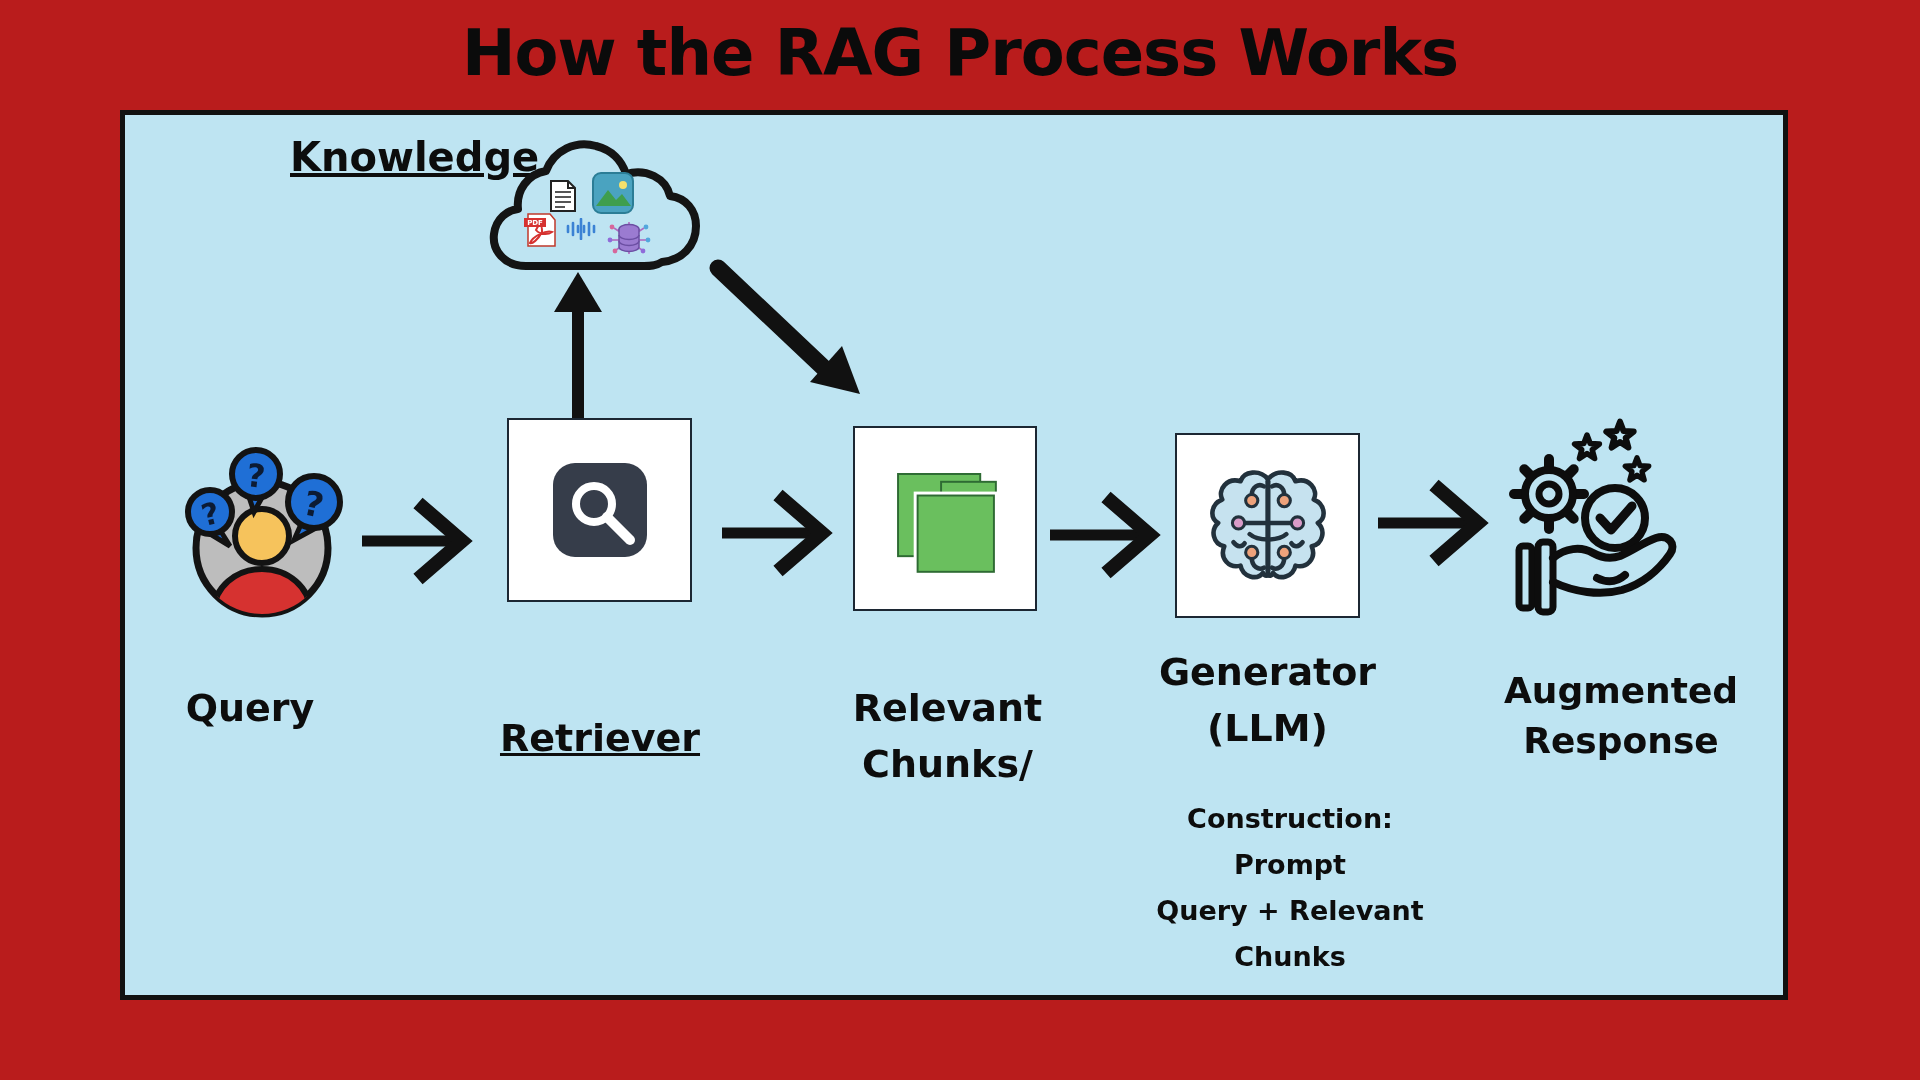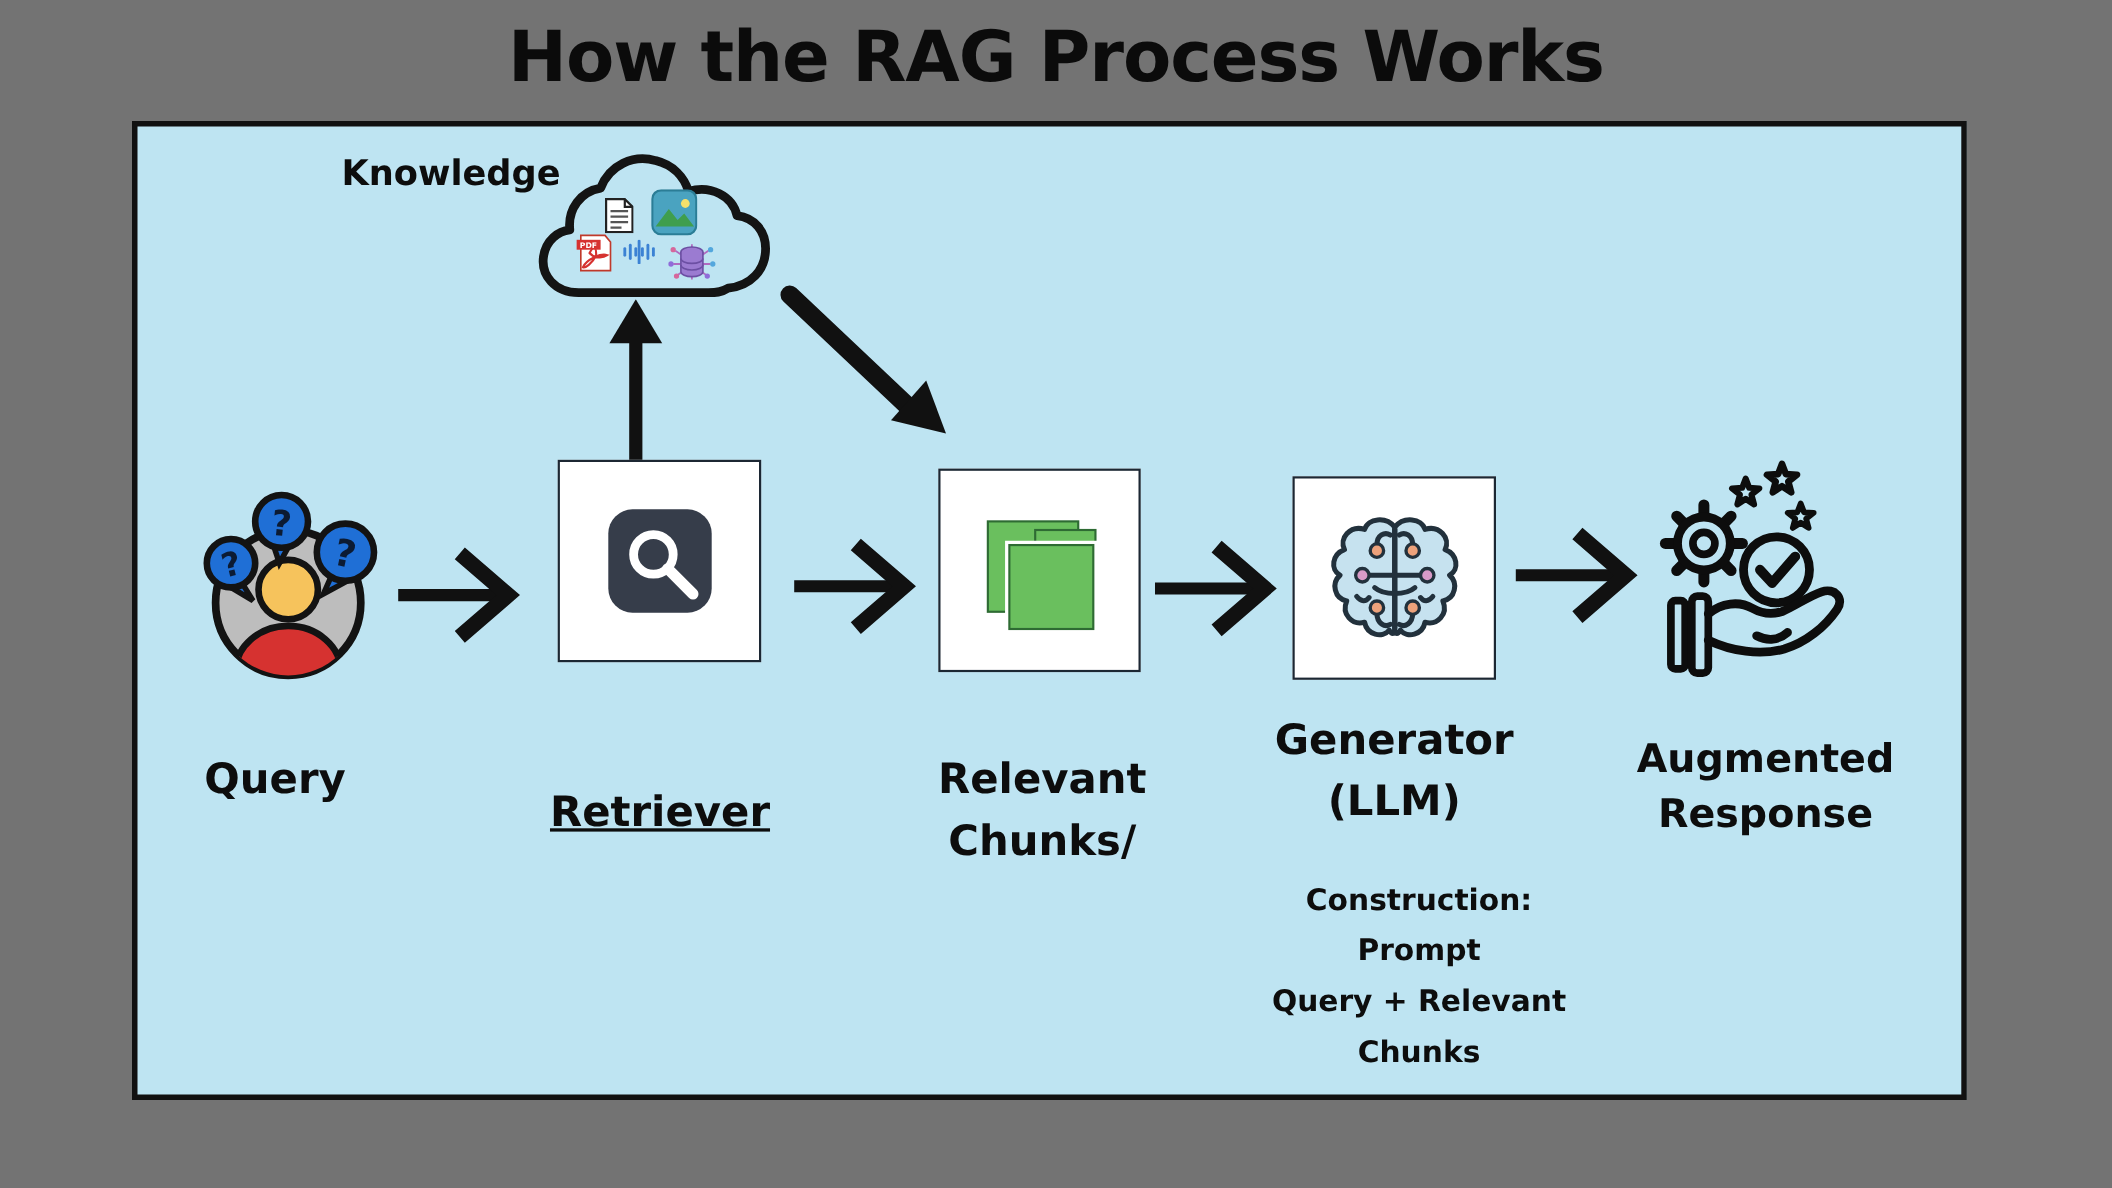--- a/index.html
+++ b/index.html
@@ -1,29 +1,29 @@
 <!DOCTYPE html>
 <html><head>
 <meta charset="utf-8">
 <style>
   html,body{margin:0;padding:0;background:#ffffff;}
-  .canvas{position:relative;width:1920px;height:1080px;background:#737373;overflow:hidden;
+  .canvas{position:relative;width:1920px;height:1080px;background:#b91c1c;overflow:hidden;
           font-family:"DejaVu Sans",sans-serif;color:#0d0d0d;}
   .title{position:absolute;left:0;top:16px;width:1920px;text-align:center;
          font-size:64px;font-weight:700;letter-spacing:-1px;color:#0b0b0b;}
   .panel{position:absolute;left:120px;top:110px;width:1668px;height:890px;
          background:#bee4f2;border:5px solid #111111;box-sizing:border-box;}
   .node-box{position:absolute;background:#ffffff;border:2px solid #1c2733;
             box-sizing:border-box;display:flex;align-items:center;justify-content:center;}
   .label{position:absolute;text-align:center;font-weight:700;color:#0d0d0d;}
   .lbl-lg{font-size:38px;line-height:56px;}
-  .lbl-md{font-size:36px;line-height:50px;}
+  .lbl-md{font-size:36px;line-height:50px;margin-left:16px;}
   .lbl-sm{font-size:27px;line-height:46px;}
   .kb-label{position:absolute;left:290px;top:126px;width:240px;text-align:center;
-            font-size:32px;line-height:62px;font-weight:700;}
+            font-size:40px;line-height:62px;font-weight:700;text-decoration:underline;}
   .abs{position:absolute;}
   svg{display:block;}
 </style>
 </head>
 <body>
 
 <div class="canvas">
 
   <div class="title">How the RAG Process Works</div>
 

